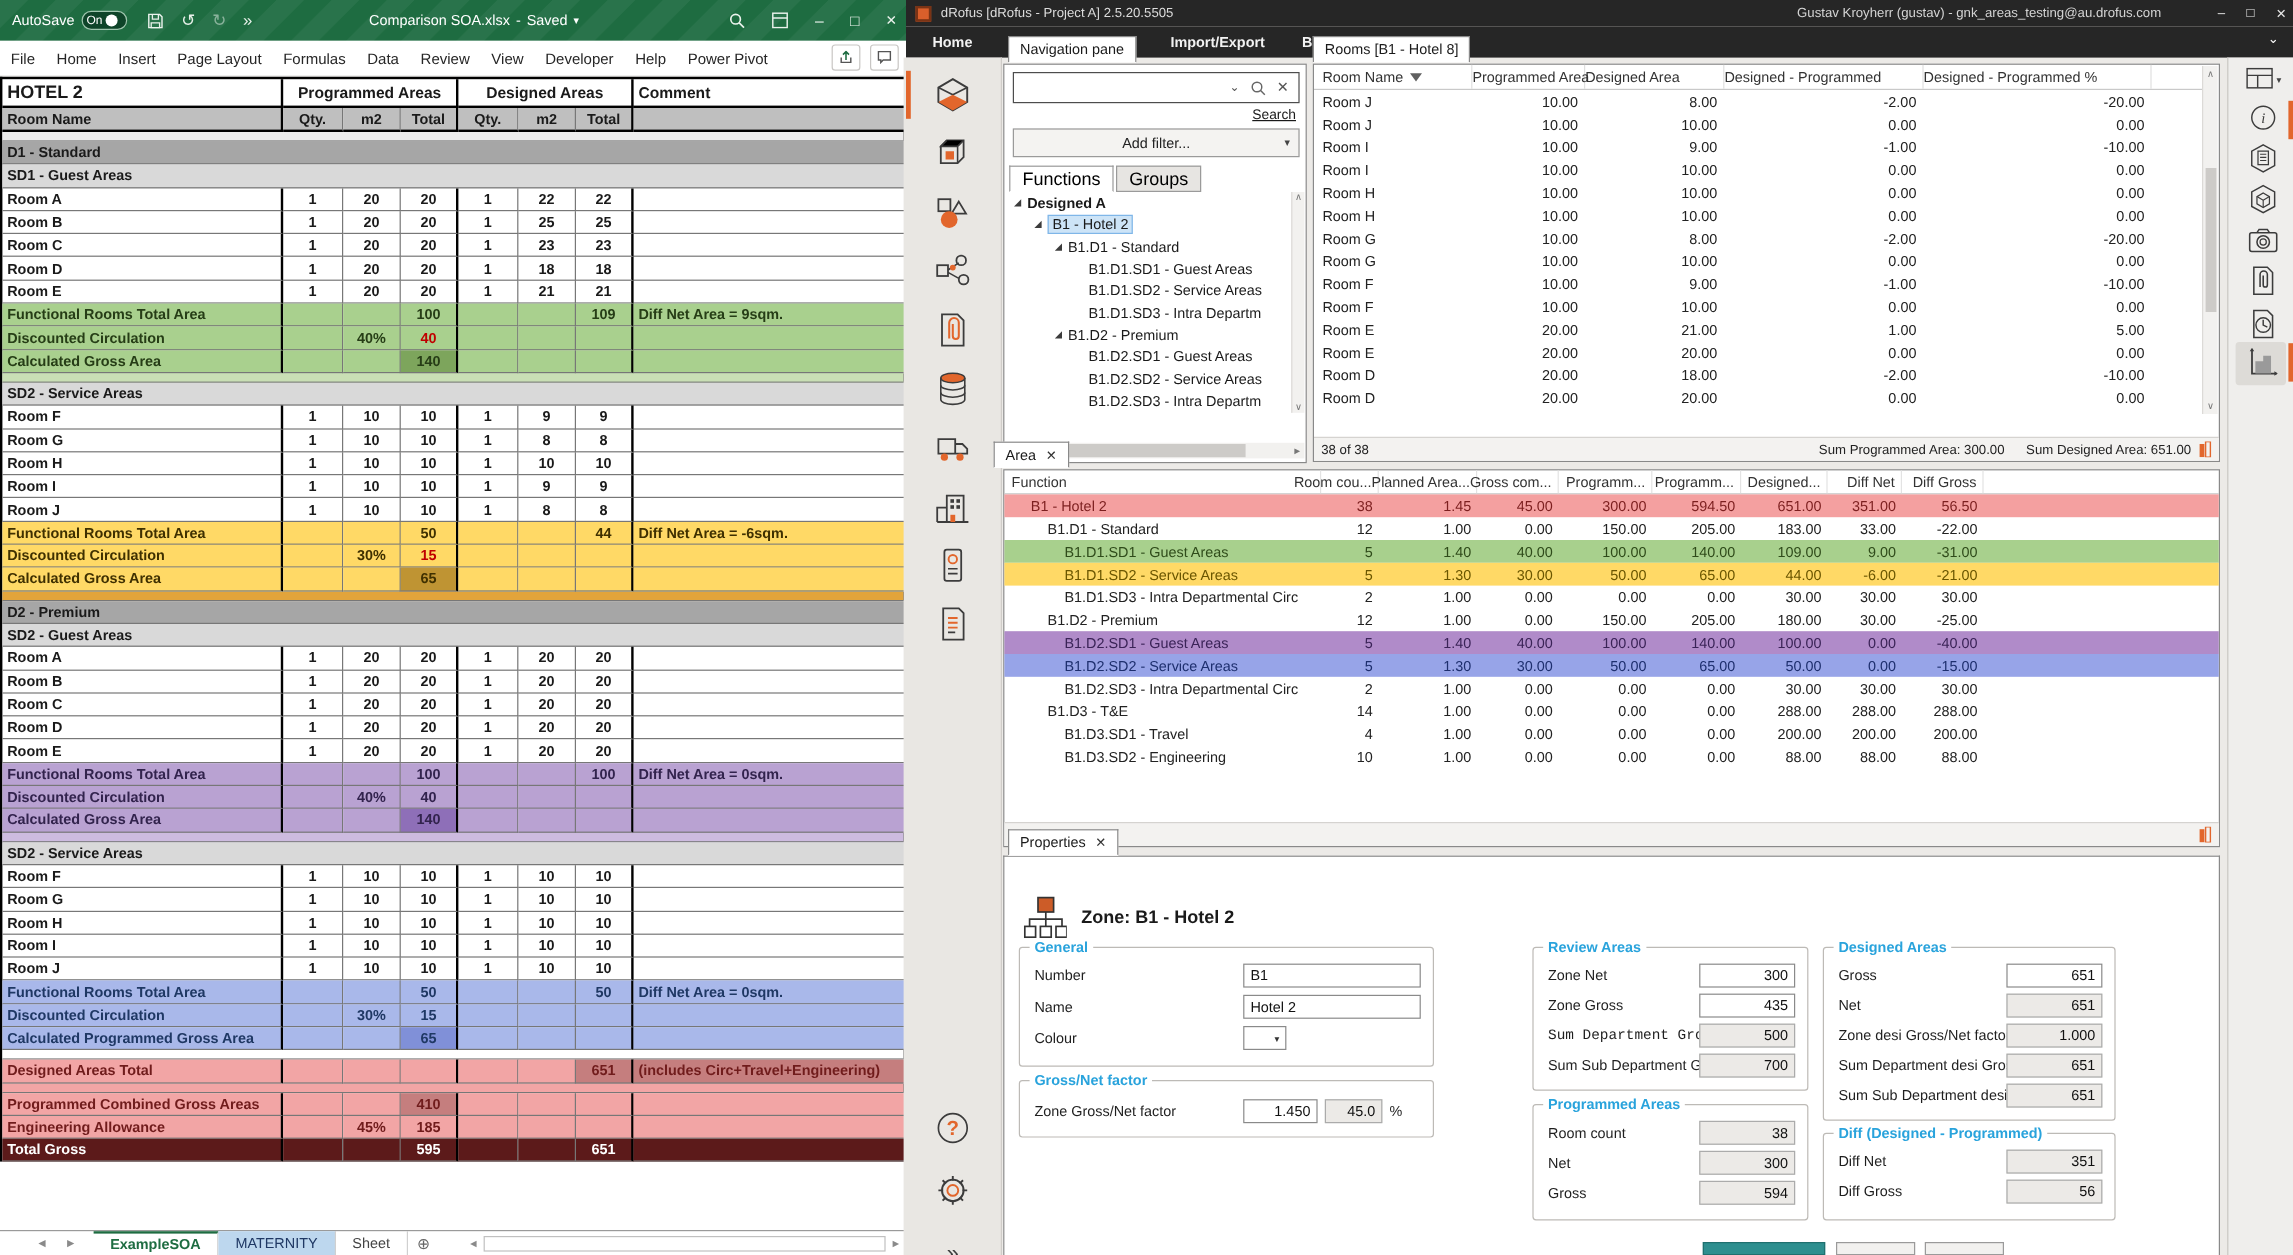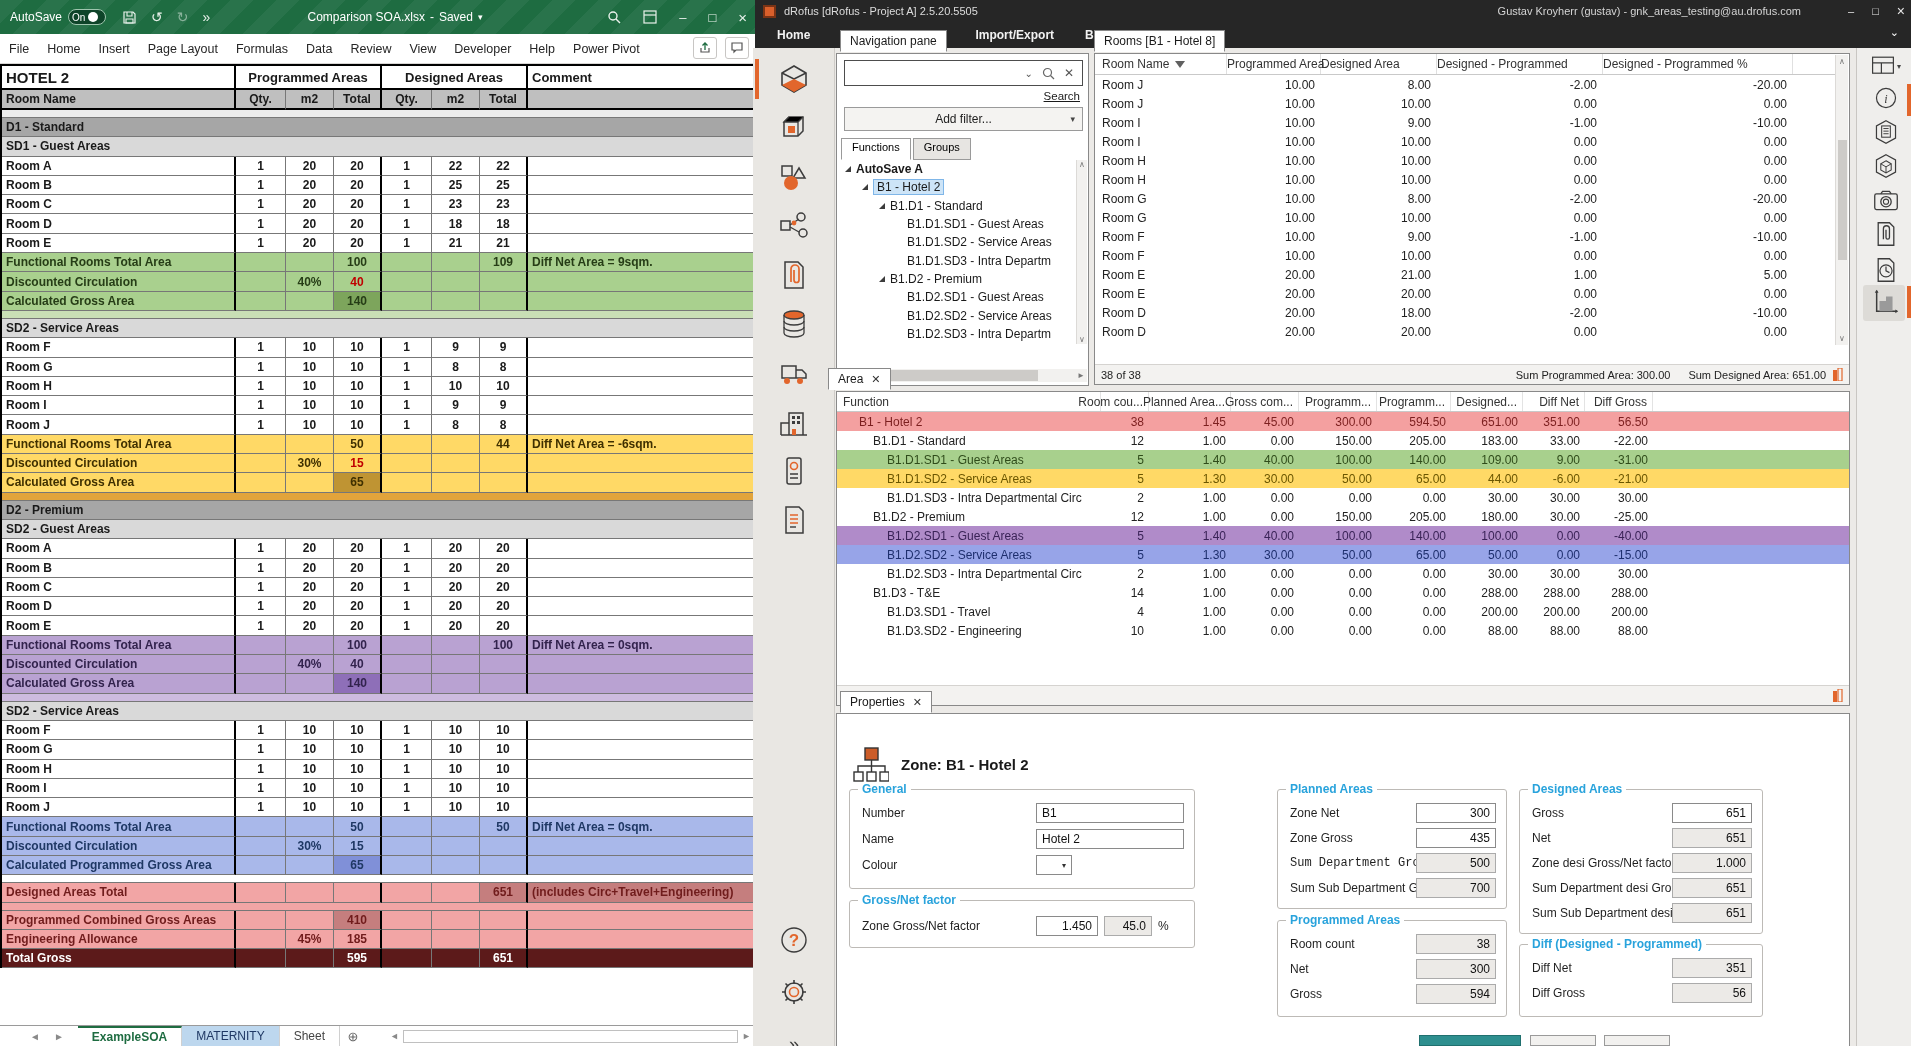--- a/index.html
+++ b/index.html
@@ -98,21 +98,21 @@
   .dpanel { position:absolute; background:#fff; border:1px solid #898989; }
   .tab-x { font-size:11px; color:#333; }
 
   
   .nav-search { position:absolute; left:7px; top:6px; width:239px; height:26px; border:1px solid #4d4d4d; background:#fff;
     display:flex; align-items:center; justify-content:flex-end; gap:9px; padding-right:8px; color:#555; }
   .nav-searchlink { position:absolute; right:8px; top:36px; font-size:11.5px; text-decoration:underline; color:#1a1a1a; }
   .nav-addfilter { position:absolute; left:7px; top:53px; width:239px; height:24px; border:1px solid #9a9a9a; background:#f4f3f1;
     font-size:12px; color:#222; display:flex; align-items:center; justify-content:center; }
   .nav-addfilter .arr { position:absolute; right:7px; font-size:9px; color:#444; }
-  .nav-tabs { position:absolute; left:4px; top:84px; height:22px; display:flex; font-size:11px; }
+  .nav-tabs { position:absolute; left:4px; top:84px; height:22px; display:flex; font-size:15px; }
   .nav-tab { padding:2px 10px; border:1px solid #9a9a9a; background:#e7e5e2; margin-right:2px; }
   .nav-tab.active { background:#fff; border-bottom-color:#fff; font-weight:400; }
   #nav-tree { position:absolute; left:2px; top:106px; width:234px; height:184px; overflow:hidden; font-size:12px; color:#1a1a1a; }
   .tree-item { height:18.3px; display:flex; align-items:center; white-space:nowrap; }
   .tree-exp { width:0; height:0; border-bottom:6px solid #3c3c3c; border-left:6px solid transparent; margin-right:5px; }
   .tree-label.selected { background:#cde4f7; border:1px solid #7fb6e8; padding:0 3px; }
   .tree-label.bold { font-weight:700; }
   .nav-vscroll { position:absolute; right:1px; top:106px; width:11px; height:184px; background:#f2f1ef; border-left:1px solid #dcdad7;
     display:flex; flex-direction:column; justify-content:space-between; align-items:center; font-size:8px; color:#777; }
   .nav-hscroll { position:absolute; left:2px; bottom:3px; width:248px; height:13px; background:#f2f1ef;
@@ -860,21 +860,21 @@
         <span>Add filter...</span>
           <span class="arr">▾</span>
       </div>
       <div class="nav-tabs" id="nav-tabs">
           <div class="nav-tab active">Functions</div>
           <div class="nav-tab">Groups</div>
         </div>
       <div id="nav-tree">
           <div class="tree-item" style="padding-left: 6px;">
             <div class="tree-exp"></div>
-            <div class="tree-label bold" style="display: inline-block;">AutoSave A</div>
+            <div class="tree-label bold" style="display: inline-block;">Designed A</div>
           </div>
           <div class="tree-item" style="padding-left: 23px;">
             <div class="tree-exp"></div>
             <div class="tree-label selected" style="display: inline-block;">B1 - Hotel 2</div>
           </div>
           <div class="tree-item" style="padding-left: 40px;">
             <div class="tree-exp"></div>
             <div class="tree-label" style="display: inline-block;">B1.D1 - Standard</div>
           </div>
           <div class="tree-item" style="padding-left: 57px;">
@@ -1273,21 +1273,21 @@
           </div>
           <div class="groupbox" style="left: 12px; top: 186px; width: 346px; height: 48px;">
             <div class="gb-title">Gross/Net factor</div>
             <div class="prop-row" style="left: 12px; top: 18px;">Zone Gross/Net factor</div>
             <div class="prop-input num" style="left: 186px; top: 15px; width: 62px;">1.450</div>
             <div class="prop-row" style="left: 12px; top: 18px;"></div>
             <div class="prop-input num ro" style="left: 254px; top: 15px; width: 48px;">45.0</div>
             <div class="prop-row" style="left: 308px; top: 18px;">%</div>
           </div>
           <div class="groupbox" style="left: 440px; top: 75px; width: 230px; height: 120px;">
-            <div class="gb-title">Planned Areas</div>
+            <div class="gb-title">Review Areas</div>
             <div class="prop-row" style="left: 12px; top: 16px;">Zone Net</div>
             <div class="prop-input num" style="left: 138px; top: 13px; width: 80px;">300</div>
             <div class="prop-row" style="left: 12px; top: 41px;">Zone Gross</div>
             <div class="prop-input num" style="left: 138px; top: 38px; width: 80px;">435</div>
             <div class="prop-row" style="left: 12px; top: 66px; font-family: Liberation Mono, monospace;">Sum Department Gross</div>
             <div class="prop-input num ro" style="left: 138px; top: 63px; width: 80px;">500</div>
             <div class="prop-row" style="left: 12px; top: 91px;">Sum Sub Department Gross</div>
             <div class="prop-input num ro" style="left: 138px; top: 88px; width: 80px;">700</div>
           </div>
           <div class="groupbox" style="left: 440px; top: 206px; width: 230px; height: 97px;">

